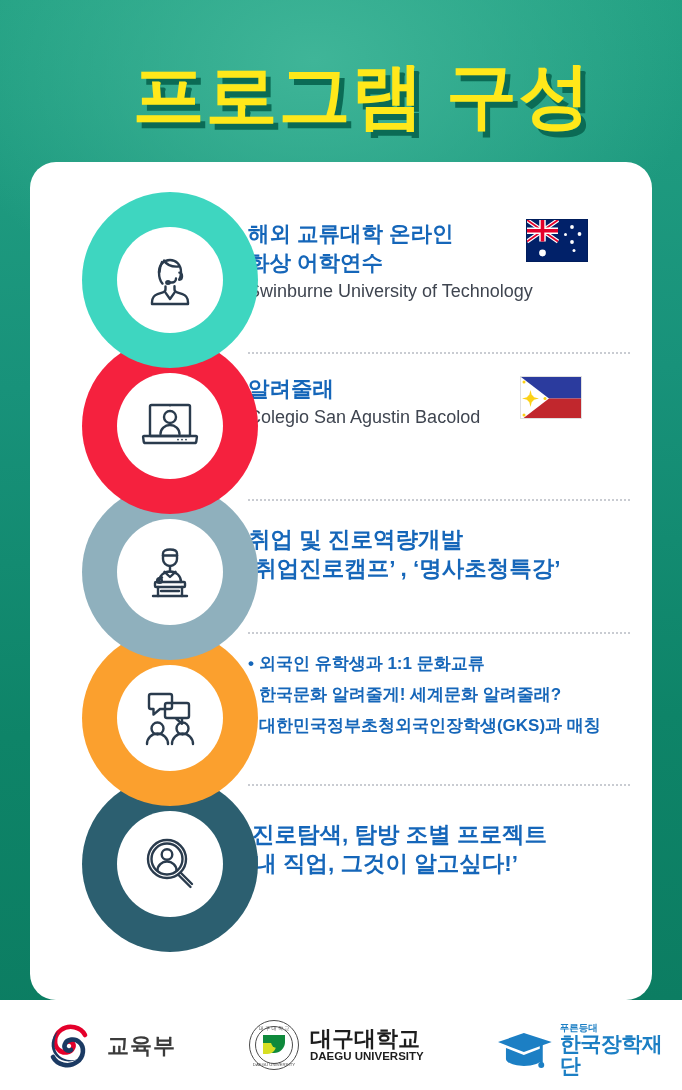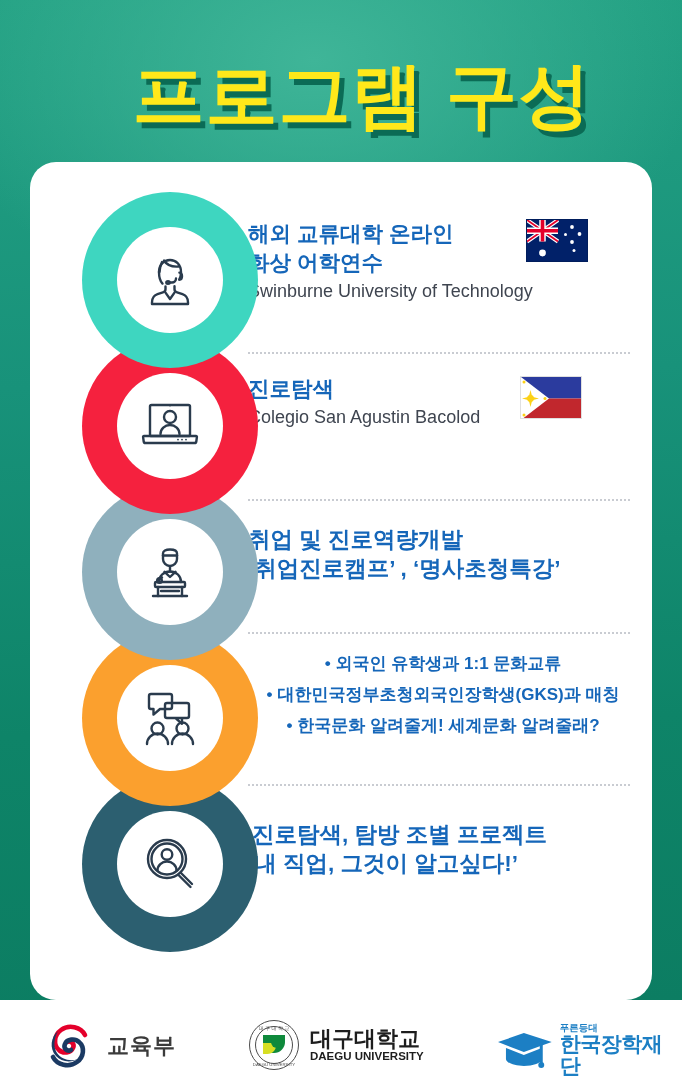--- a/index.html
+++ b/index.html
@@ -242,35 +242,35 @@
     <div class="rows">
 
       <div class="row" style="top:28px;">
         <div class="ko-head">해외 교류대학 온라인</div>
         <div class="ko-head">화상 어학연수</div>
         <div class="sub">Swinburne University of Technology</div>
       </div>
       <div class="divider" style="top:160px;"></div>
 
       <div class="row" style="top:183px;">
-        <div class="ko-head">진로탐색</div>
+        <div class="ko-head">알려줄래</div>
         <div class="sub">Colegio San Agustin Bacolod</div>
       </div>
       <div class="divider" style="top:307px;"></div>
 
       <div class="row" style="top:333px;">
         <div class="ko-head big">취업 및 진로역량개발</div>
         <div class="ko-head big">‘취업진로캠프’ , ‘명사초청특강’</div>
       </div>
       <div class="divider" style="top:440px;"></div>
 
-      <div class="row bullets" style="top:456px;text-align:center;">
+      <div class="row bullets" style="top:456px;">
         <div class="bullet">외국인 유학생과 1:1 문화교류</div>
+        <div class="bullet">한국문화 알려줄게! 세계문화 알려줄래?</div>
         <div class="bullet">대한민국정부초청외국인장학생(GKS)과 매칭</div>
-        <div class="bullet">한국문화 알려줄게! 세계문화 알려줄래?</div>
       </div>
       <div class="divider" style="top:592px;"></div>
 
       <div class="row" style="top:628px;">
         <div class="ko-head big" style="padding-left:4px;">진로탐색, 탐방 조별 프로젝트</div>
         <div class="ko-head big">‘내 직업, 그것이 알고싶다!’</div>
       </div>
     </div>
 
     <div class="flag flag-au" style="left:496px; top:57px;">

